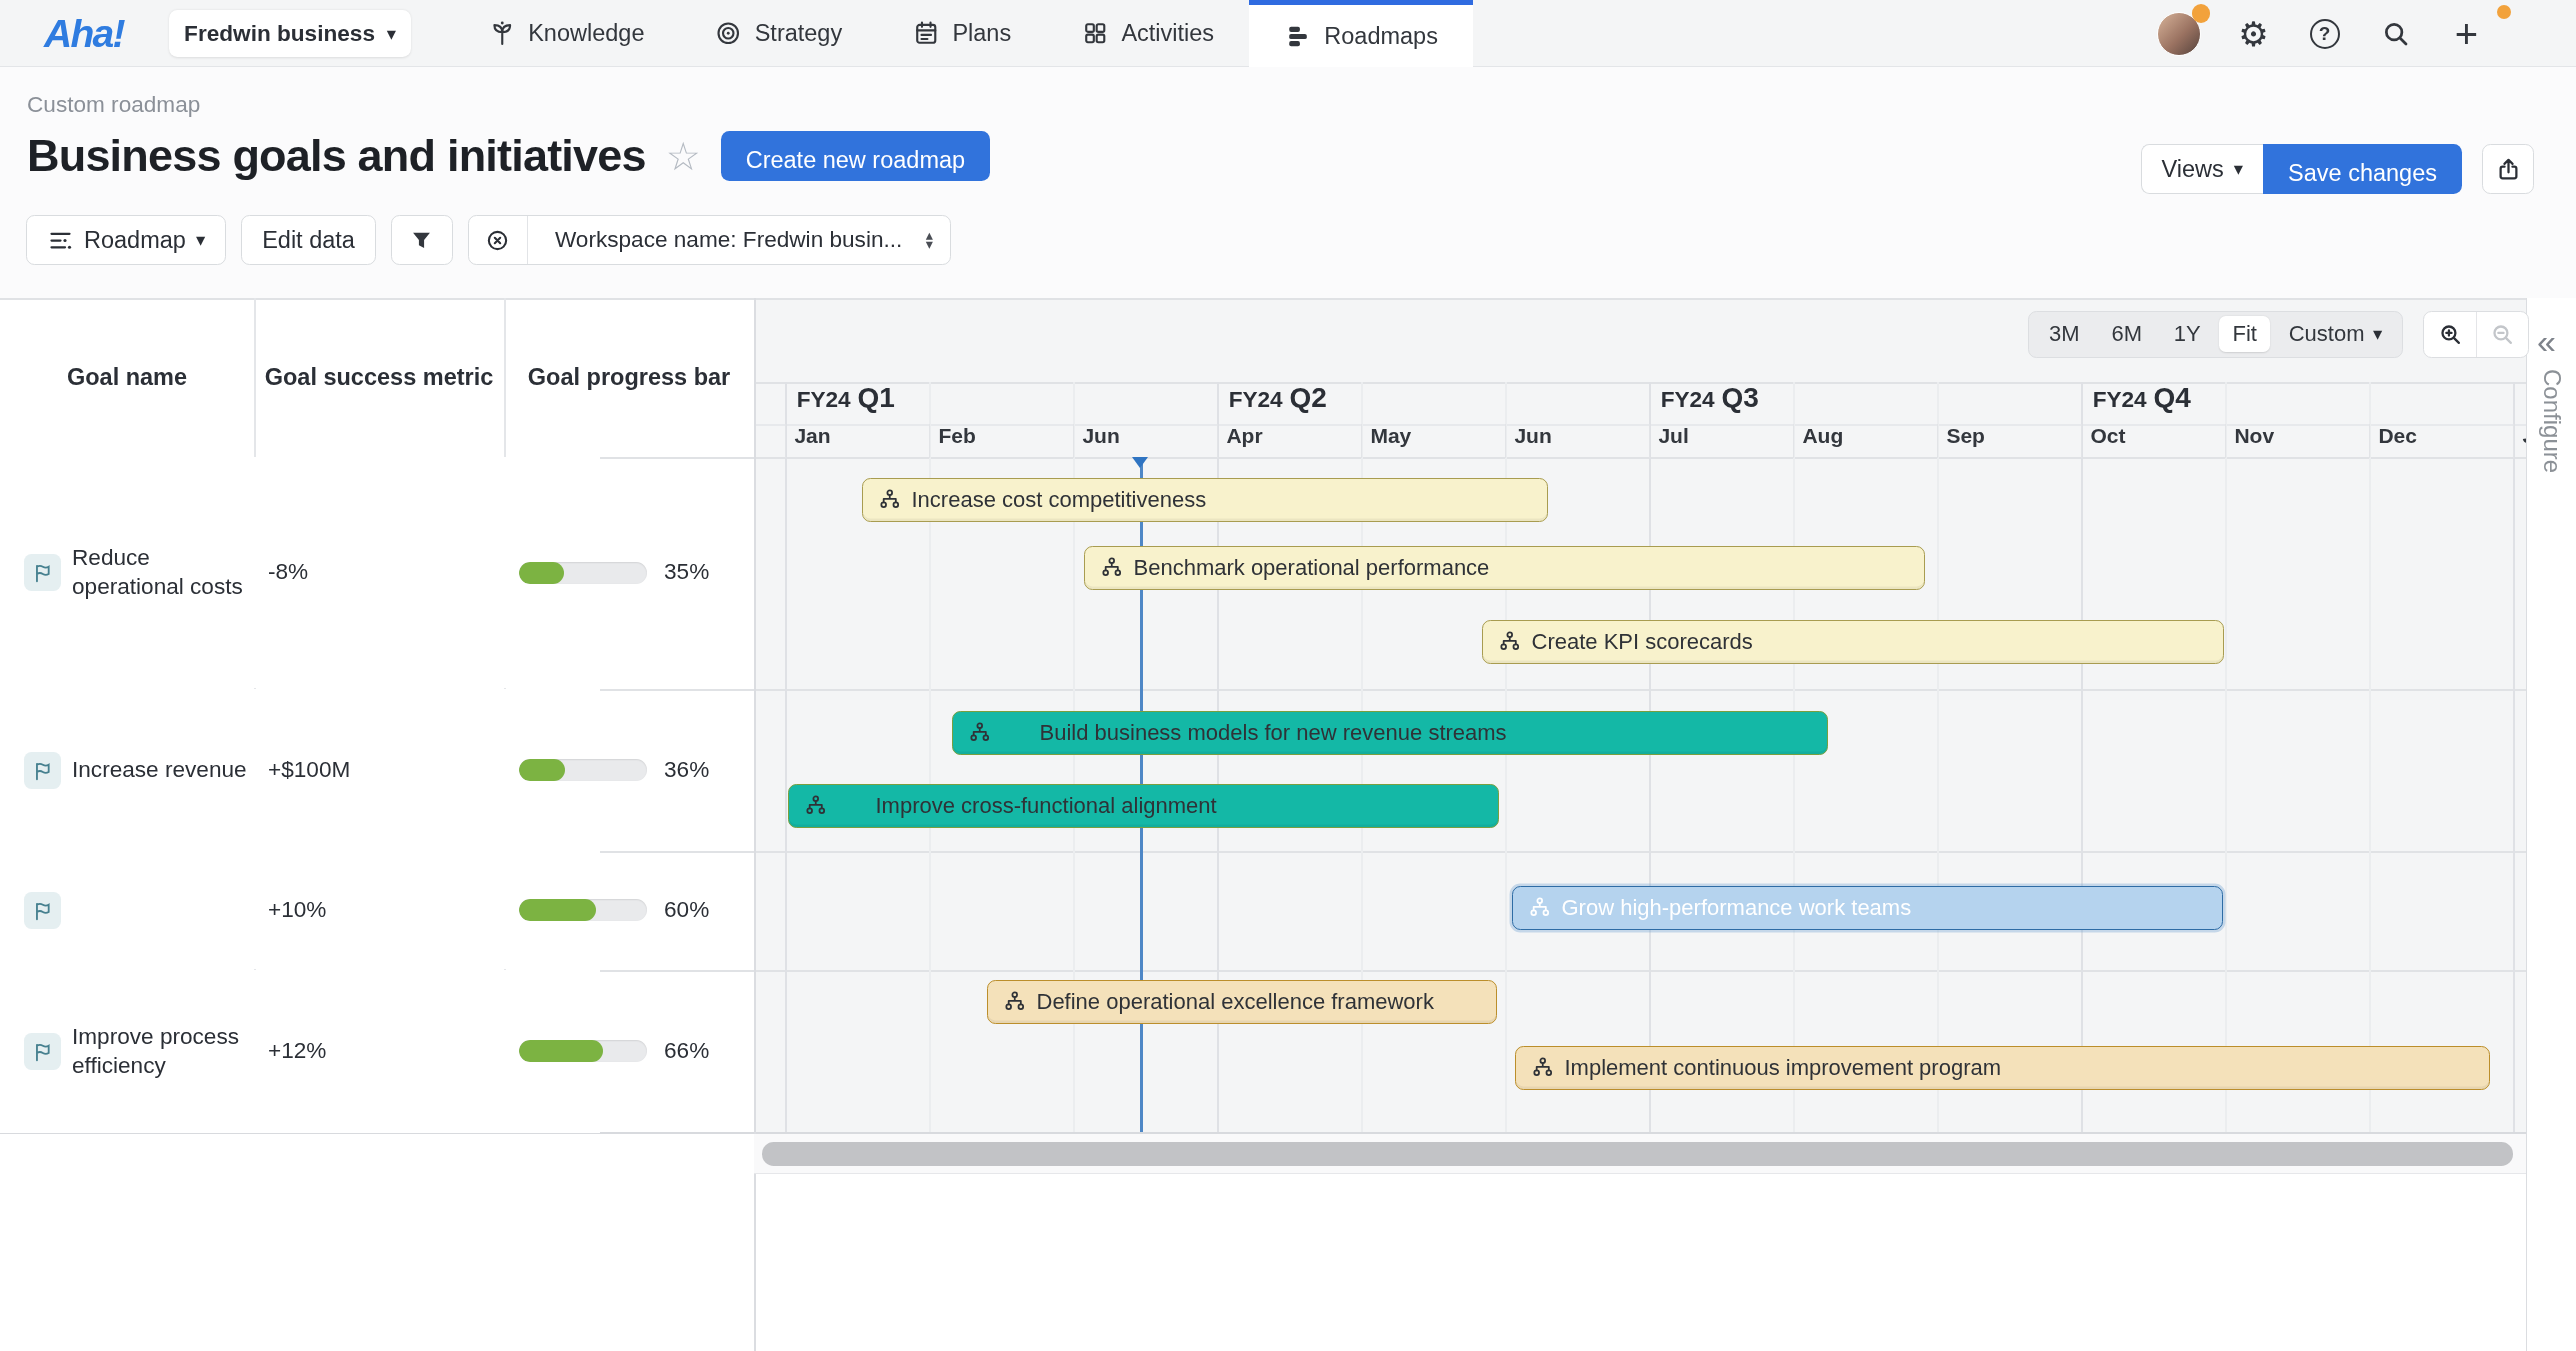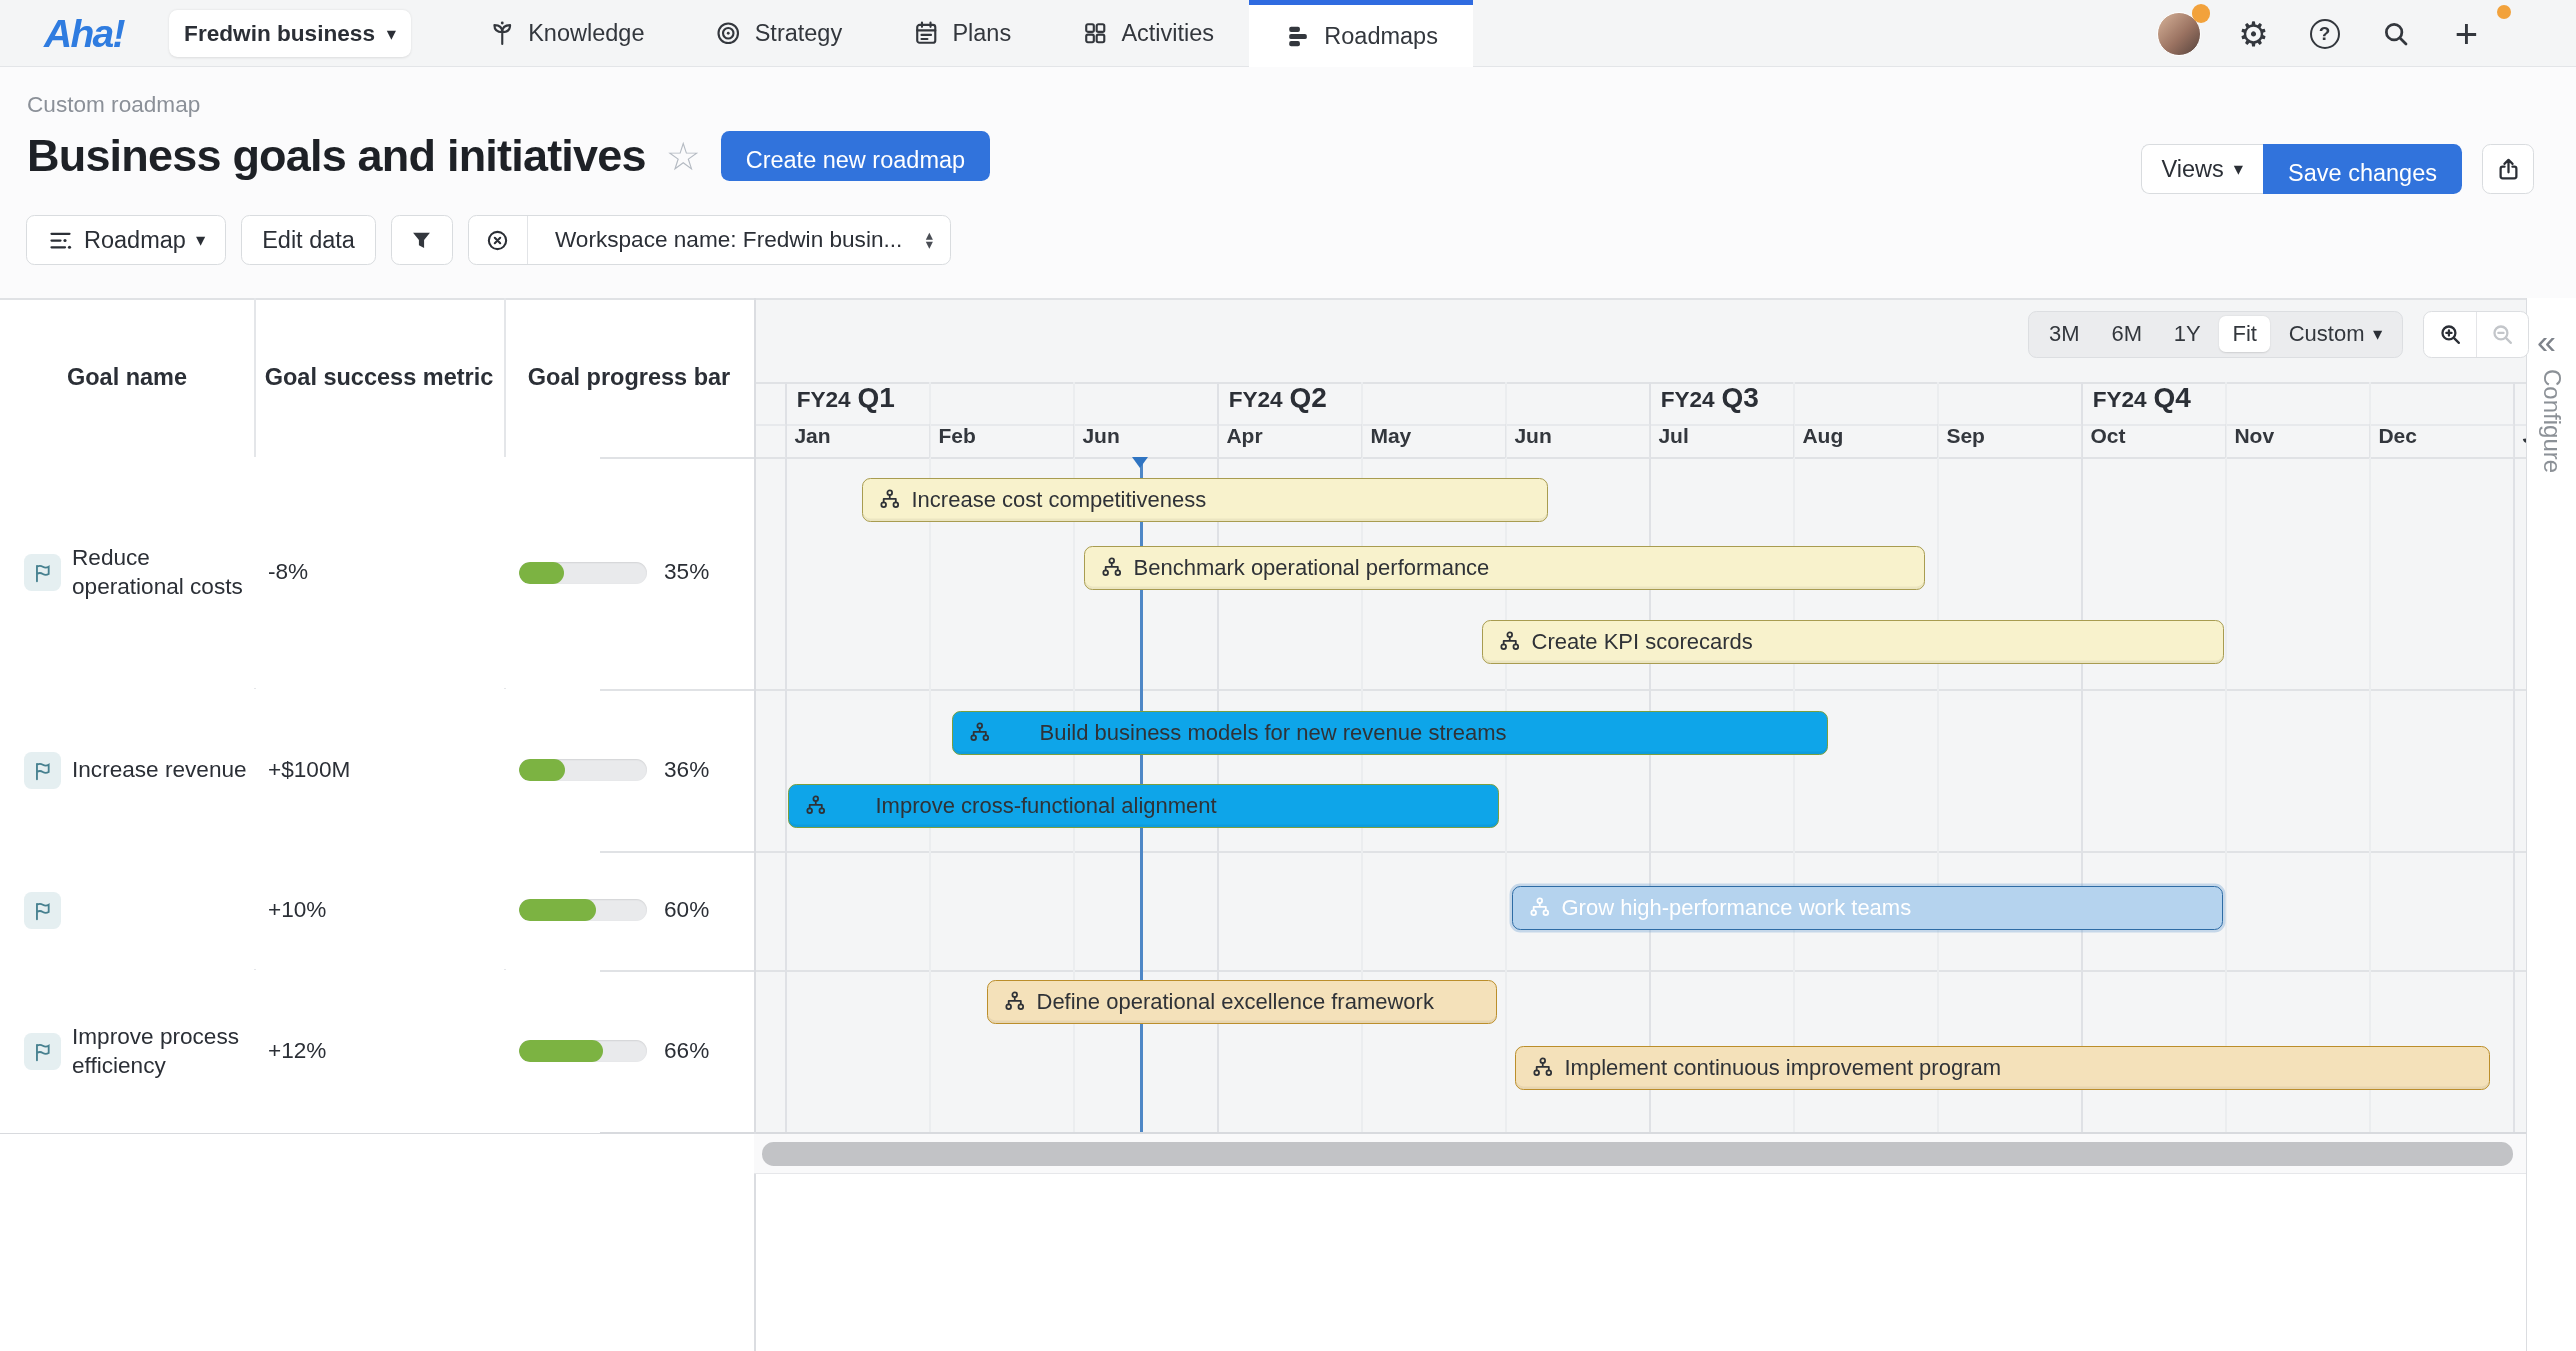--- a/index.html
+++ b/index.html
@@ -93,21 +93,21 @@
     background:#e9eaec; box-shadow:inset 0 0.8px 1.7px rgba(0,0,0,.12); overflow:hidden; }
   .p-fill { height:100%; background:#7cb342; border-radius:11px; }
   .p-pct { position:absolute; left:664px; font-size:22.6px; color:#2b2f36; }
 
   .bar { position:absolute; height:44px; border-radius:8.4px; border:1.7px solid; display:flex;
     align-items:center; gap:10px; padding:0 15px; font-size:22px; color:#2f3237;
     white-space:nowrap; overflow:hidden; cursor:pointer; box-shadow:inset 0 -2.5px 0 rgba(0,0,0,.05); z-index:6; }
   .bar svg { width:23.5px; height:23.5px; flex:0 0 auto; stroke:currentColor; fill:none;
     stroke-width:1.8; stroke-linecap:round; }
   .bar.yellow { background:#f8f2cc; border-color:#a89c50; }
-  .bar.green  { background:#0ea5e9; border-color:#7a9f3f;gap:48px; }
+  .bar.green  { background:#14b8a6; border-color:#7a9f3f;gap:48px; }
   .bar.amber  { background:#f4e1ba; border-color:#bb8e2b; }
   .bar.blue   { background:#b5d3ee; border-color:#2e6ca5; color:#fff;
     box-shadow:0 0 0 2.5px rgba(110,160,210,.35); }
 
   #today-line { position:absolute; width:2.5px; background:#4e87c6; top:161px; bottom:220px; z-index:4; }
   #today-tri { position:absolute; top:159px; width:0; height:0; z-index:7;
     border-left:8.4px solid transparent; border-right:8.4px solid transparent;
     border-top:11.7px solid #2f74c2; }
 
   #zoom-ctrl { position:absolute; left:2028px; top:12.6px; display:flex; align-items:center; gap:20px; z-index:10; }

